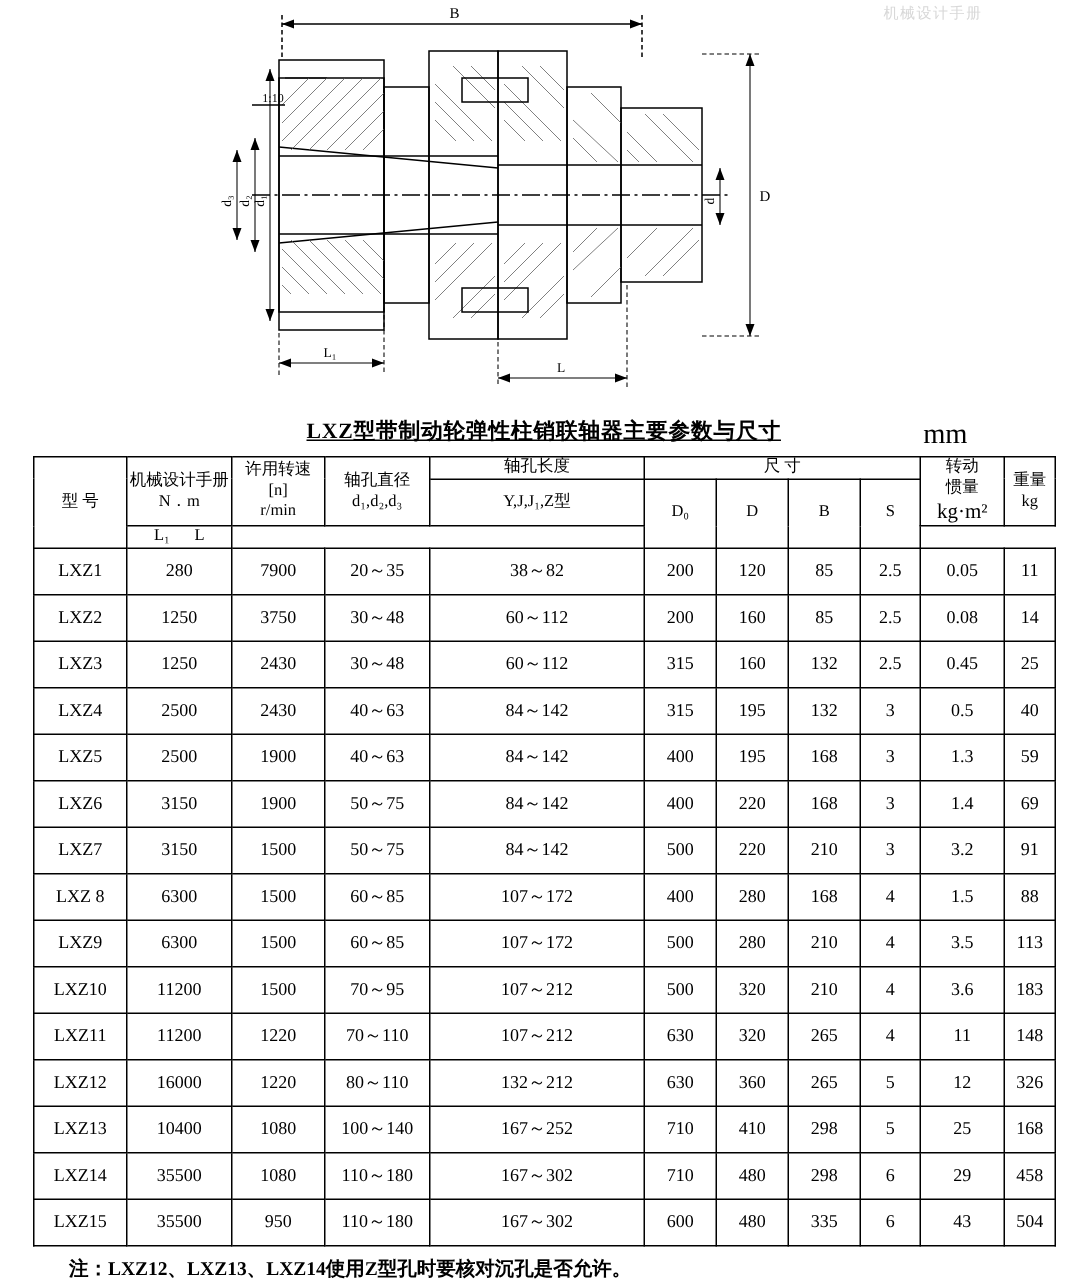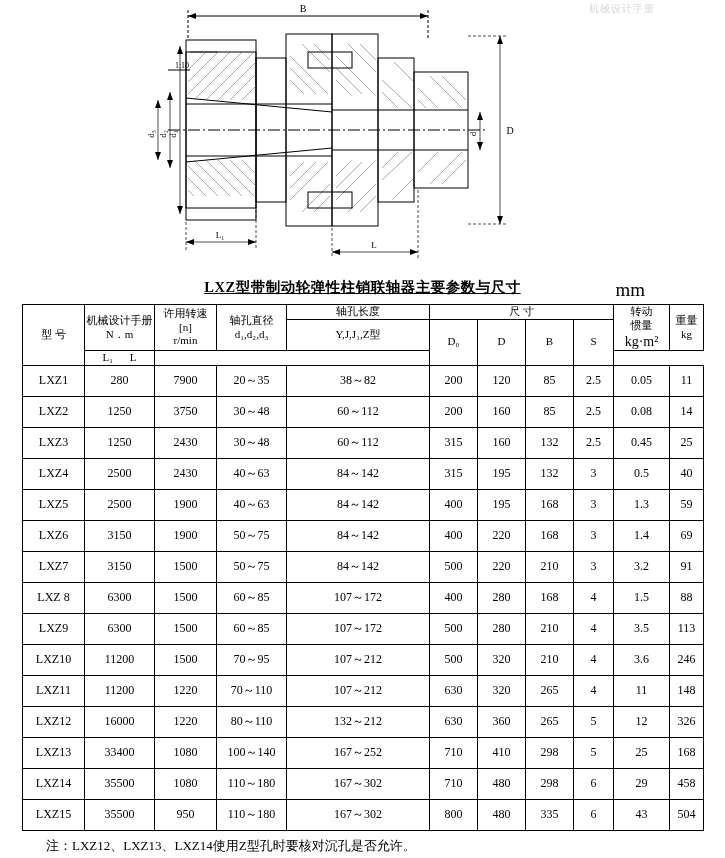--- a/index.html
+++ b/index.html
@@ -88,20 +88,21 @@
     height: 30px;
     font-size: 12px;
   }
   .hdr-sub {
     font-size: 10.5px;
     border-radius: 13px;
   }
   .note {
     padding: 6px 0 0 46px;
     font-size: 13px;
+    font-weight: bold;
   }
   .cellpad { padding: 2px 1px; }
   .m2 { font-size: 14px; }
 </style>
 </head>
 <body>
 
 <div class="page">
 
   <div class="figure-area">
@@ -431,21 +432,21 @@
           <td>LXZ10</td>
           <td>11200</td>
           <td>1500</td>
           <td>70～95</td>
           <td>107～212</td>
           <td>500</td>
           <td>320</td>
           <td>210</td>
           <td>4</td>
           <td>3.6</td>
-          <td>246</td>
+          <td>183</td>
         </tr>
         <tr>
           <td>LXZ11</td>
           <td>11200</td>
           <td>1220</td>
           <td>70～110</td>
           <td>107～212</td>
           <td>630</td>
           <td>320</td>
           <td>265</td>
@@ -461,21 +462,21 @@
           <td>132～212</td>
           <td>630</td>
           <td>360</td>
           <td>265</td>
           <td>5</td>
           <td>12</td>
           <td>326</td>
         </tr>
         <tr>
           <td>LXZ13</td>
-          <td>33400</td>
+          <td>10400</td>
           <td>1080</td>
           <td>100～140</td>
           <td>167～252</td>
           <td>710</td>
           <td>410</td>
           <td>298</td>
           <td>5</td>
           <td>25</td>
           <td>168</td>
         </tr>
@@ -491,21 +492,21 @@
           <td>6</td>
           <td>29</td>
           <td>458</td>
         </tr>
         <tr>
           <td>LXZ15</td>
           <td>35500</td>
           <td>950</td>
           <td>110～180</td>
           <td>167～302</td>
-          <td>800</td>
+          <td>600</td>
           <td>480</td>
           <td>335</td>
           <td>6</td>
           <td>43</td>
           <td>504</td>
         </tr>
       </tbody>
     </table>
   </div>
 

